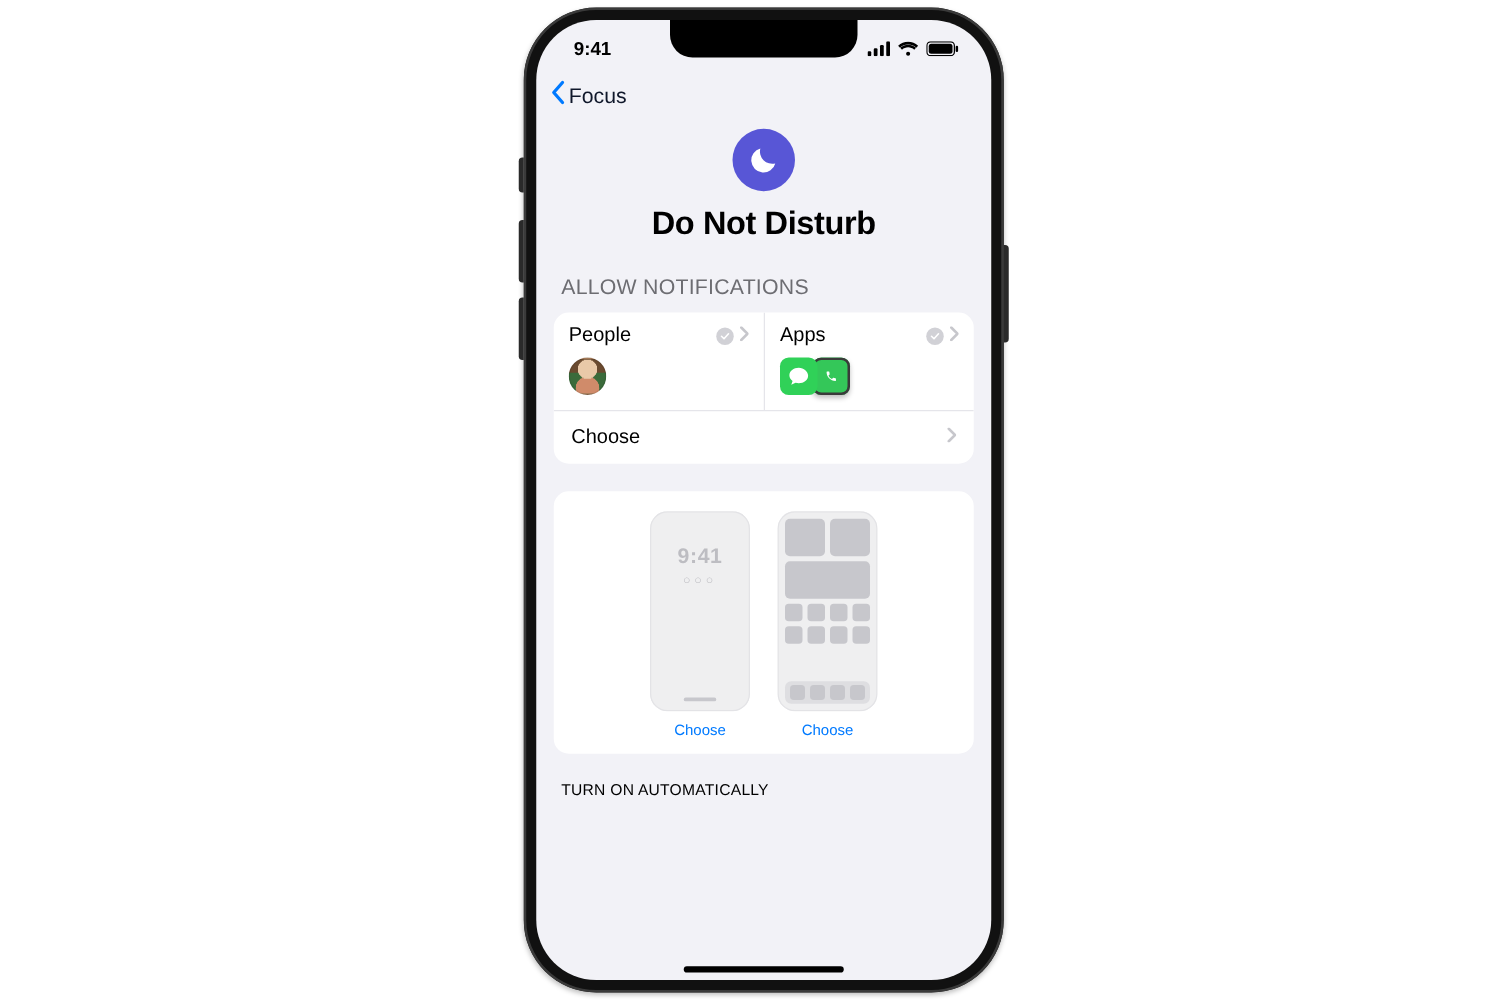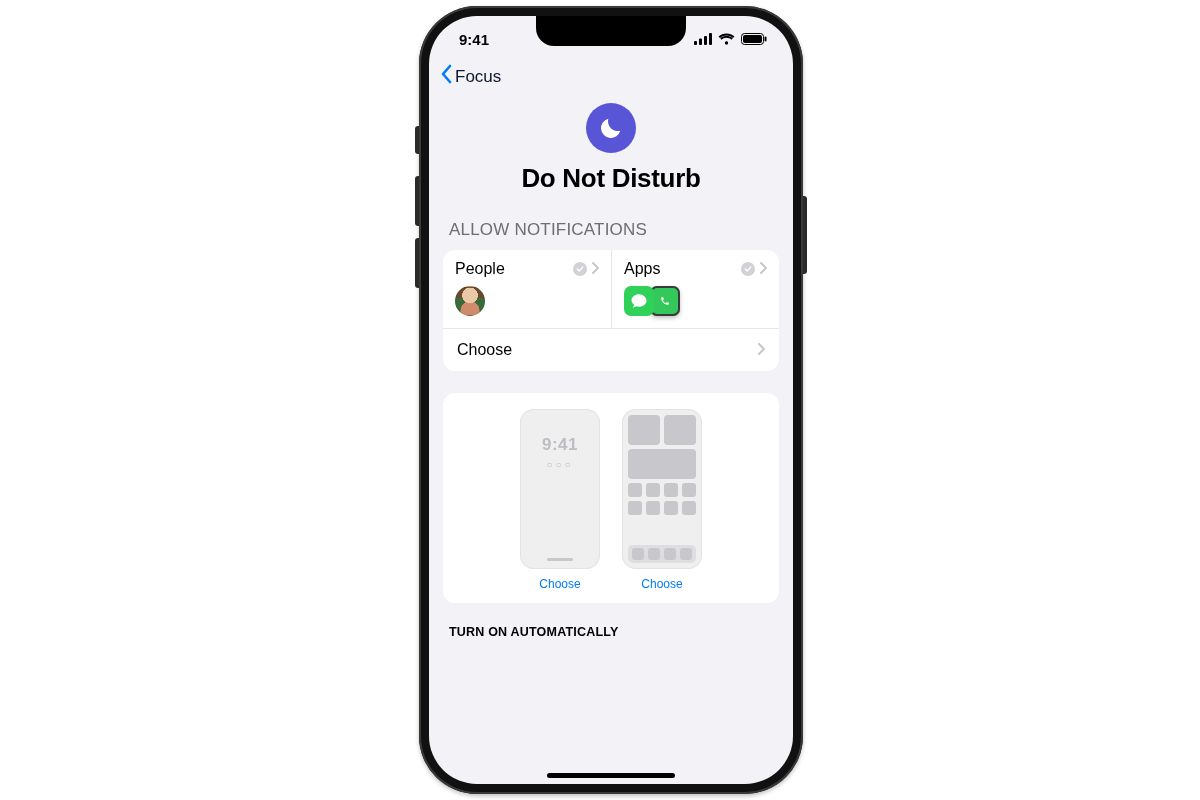--- a/index.html
+++ b/index.html
@@ -139,21 +139,21 @@
   .thumb.lock .lock-handle { position:absolute; bottom:8px; left:50%; transform:translateX(-50%); width:26px; height:3px; background:#c7c7cc; border-radius:2px;}
   .thumb.home { padding:6px; }
   .hrow { display:flex; gap:4px; margin-bottom:4px; }
   .hblock { background:#c7c7cc; border-radius:4px; }
   .hicon  { width:14px; height:14px; background:#c7c7cc; border-radius:3px; }
   .hdock  { position:absolute; left:6px; right:6px; bottom:6px; height:18px; background:#dedee1; border-radius:5px; display:flex; align-items:center; justify-content:center; gap:4px;}
   .hdock .hicon{ width:12px; height:12px; }
   .choose { color:#007aff; font-size:12px; }
 
   .section-last-title {
-    font-size: 12.5px; font-weight: 700; color: #000;
+    font-size: 12.5px; font-weight: 400; color: #000;
     padding: 0 20px; letter-spacing: 0.2px; text-transform: uppercase;
     margin-top: 4px;
   }
 
   .home-indicator {
     position:absolute; bottom:6px; left:50%; transform:translateX(-50%);
     width: 128px; height:5px; background:#000; border-radius:3px;
   }
 </style>
 </head>

